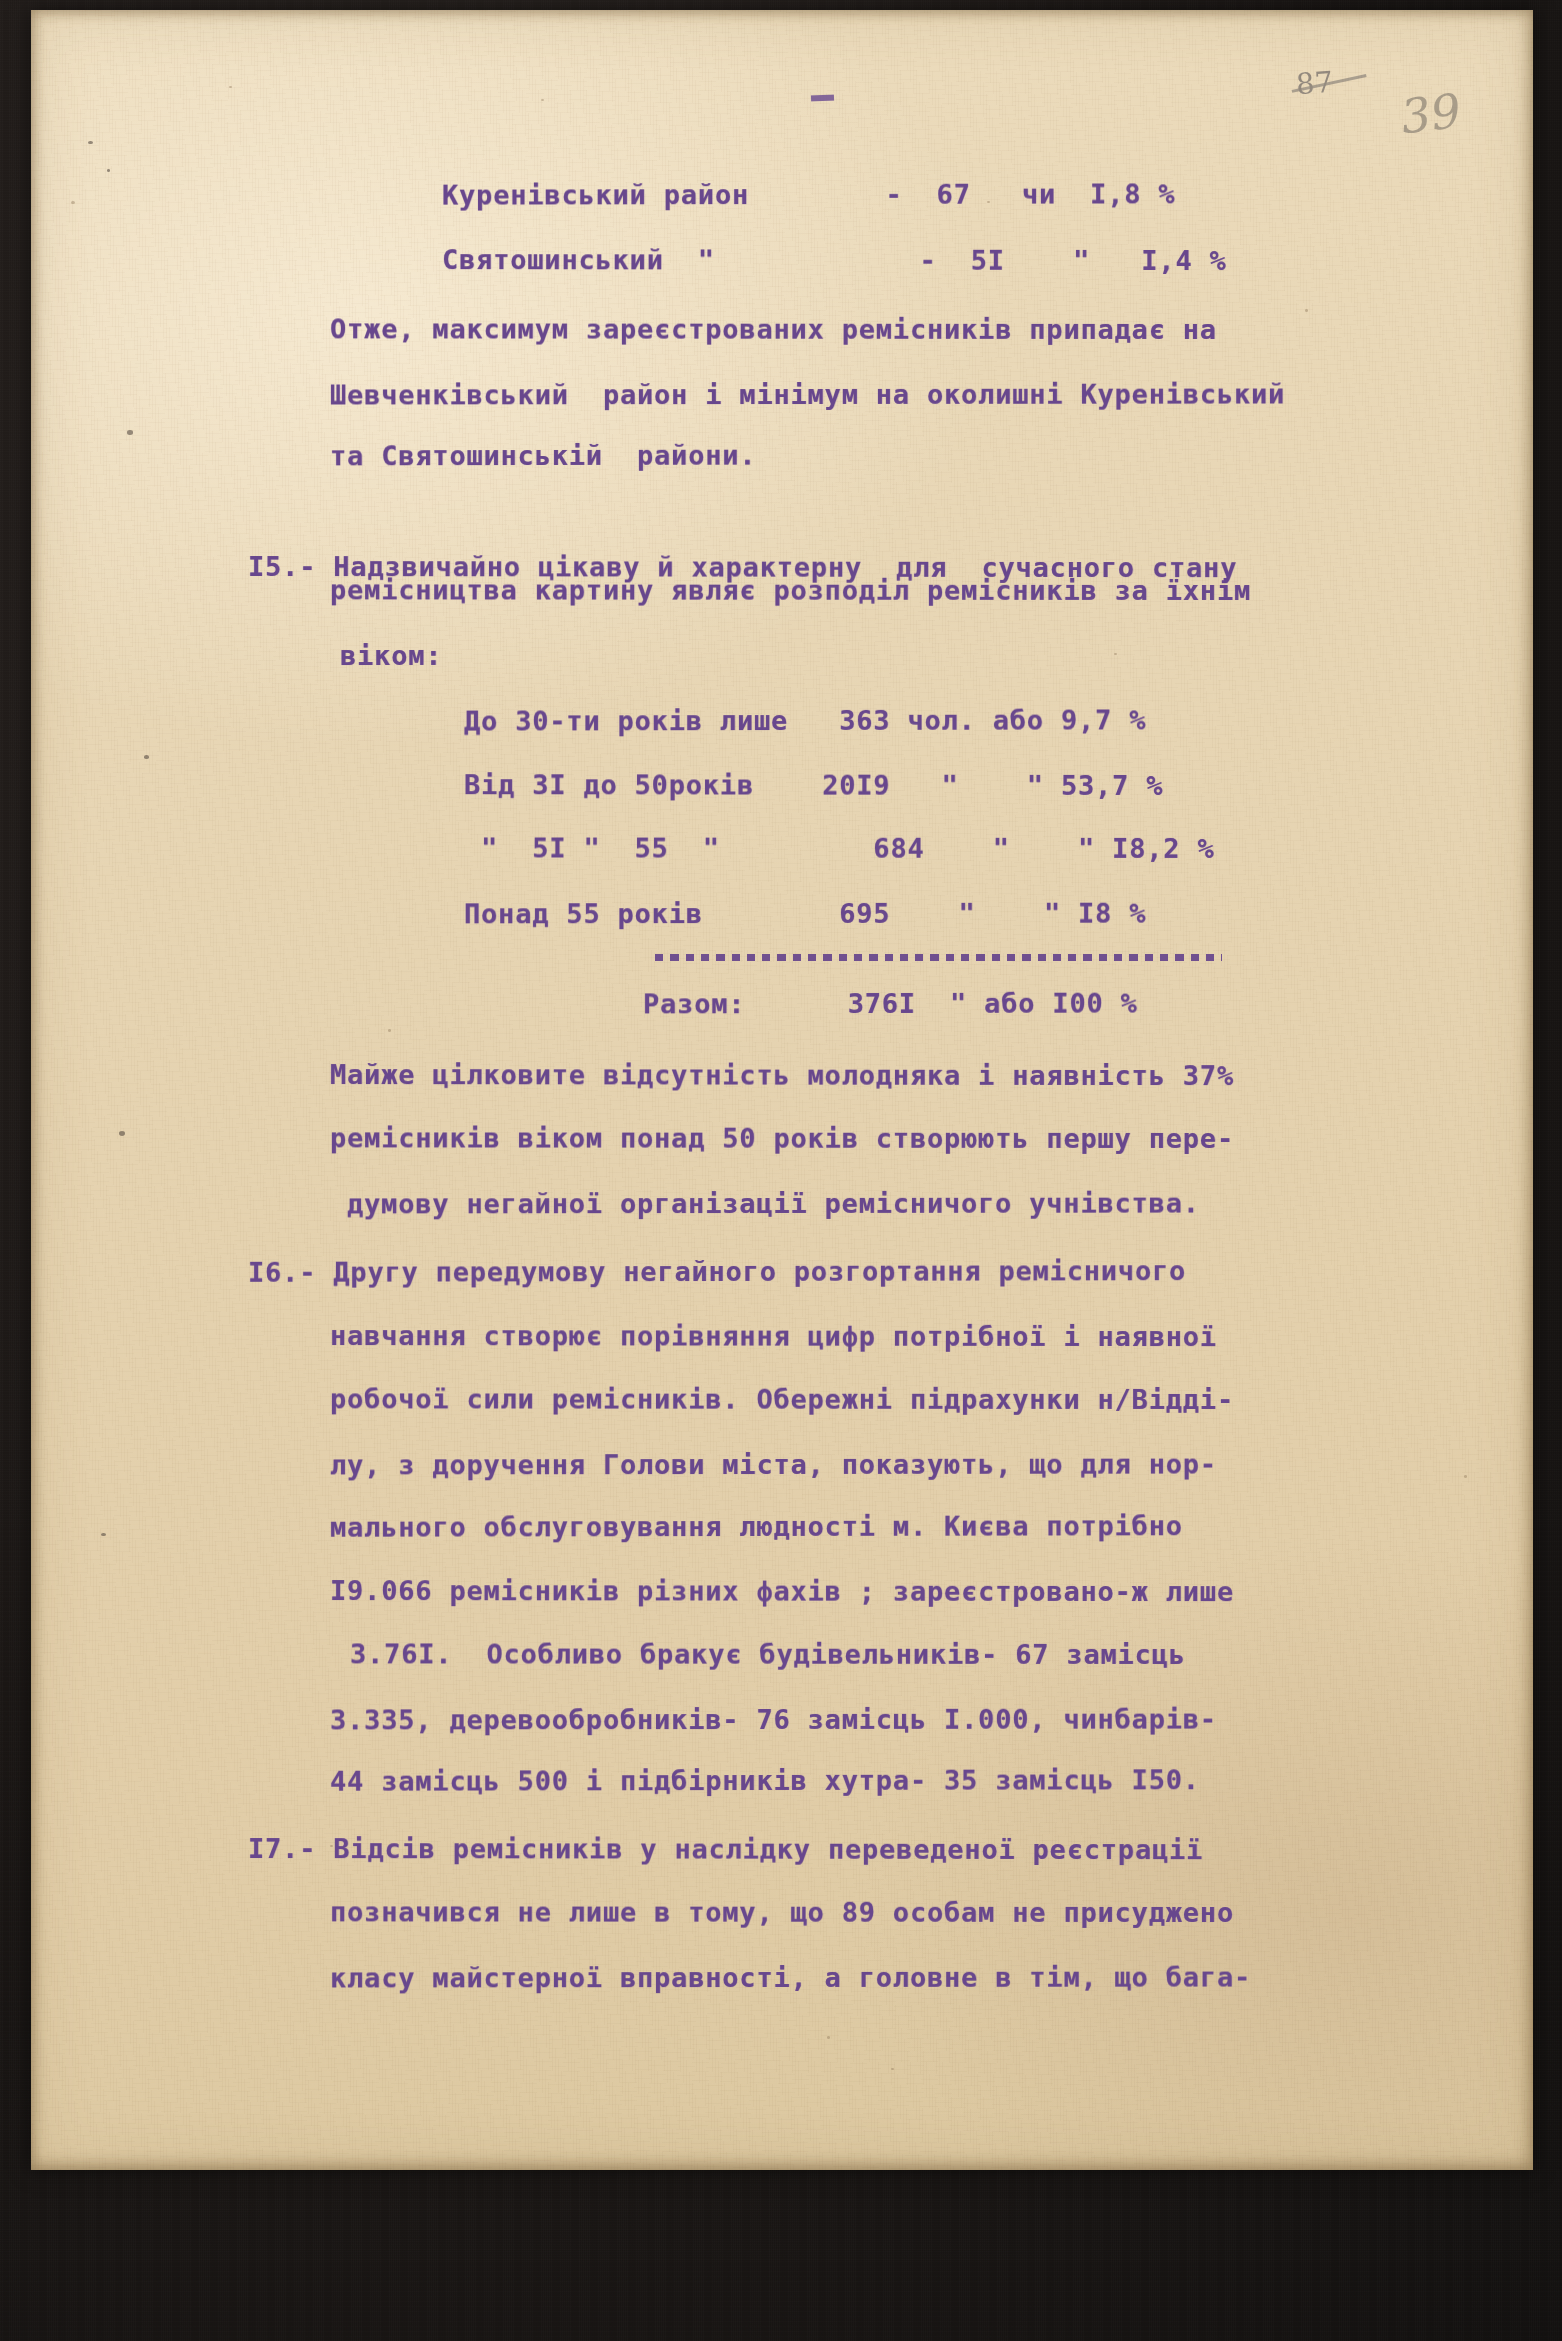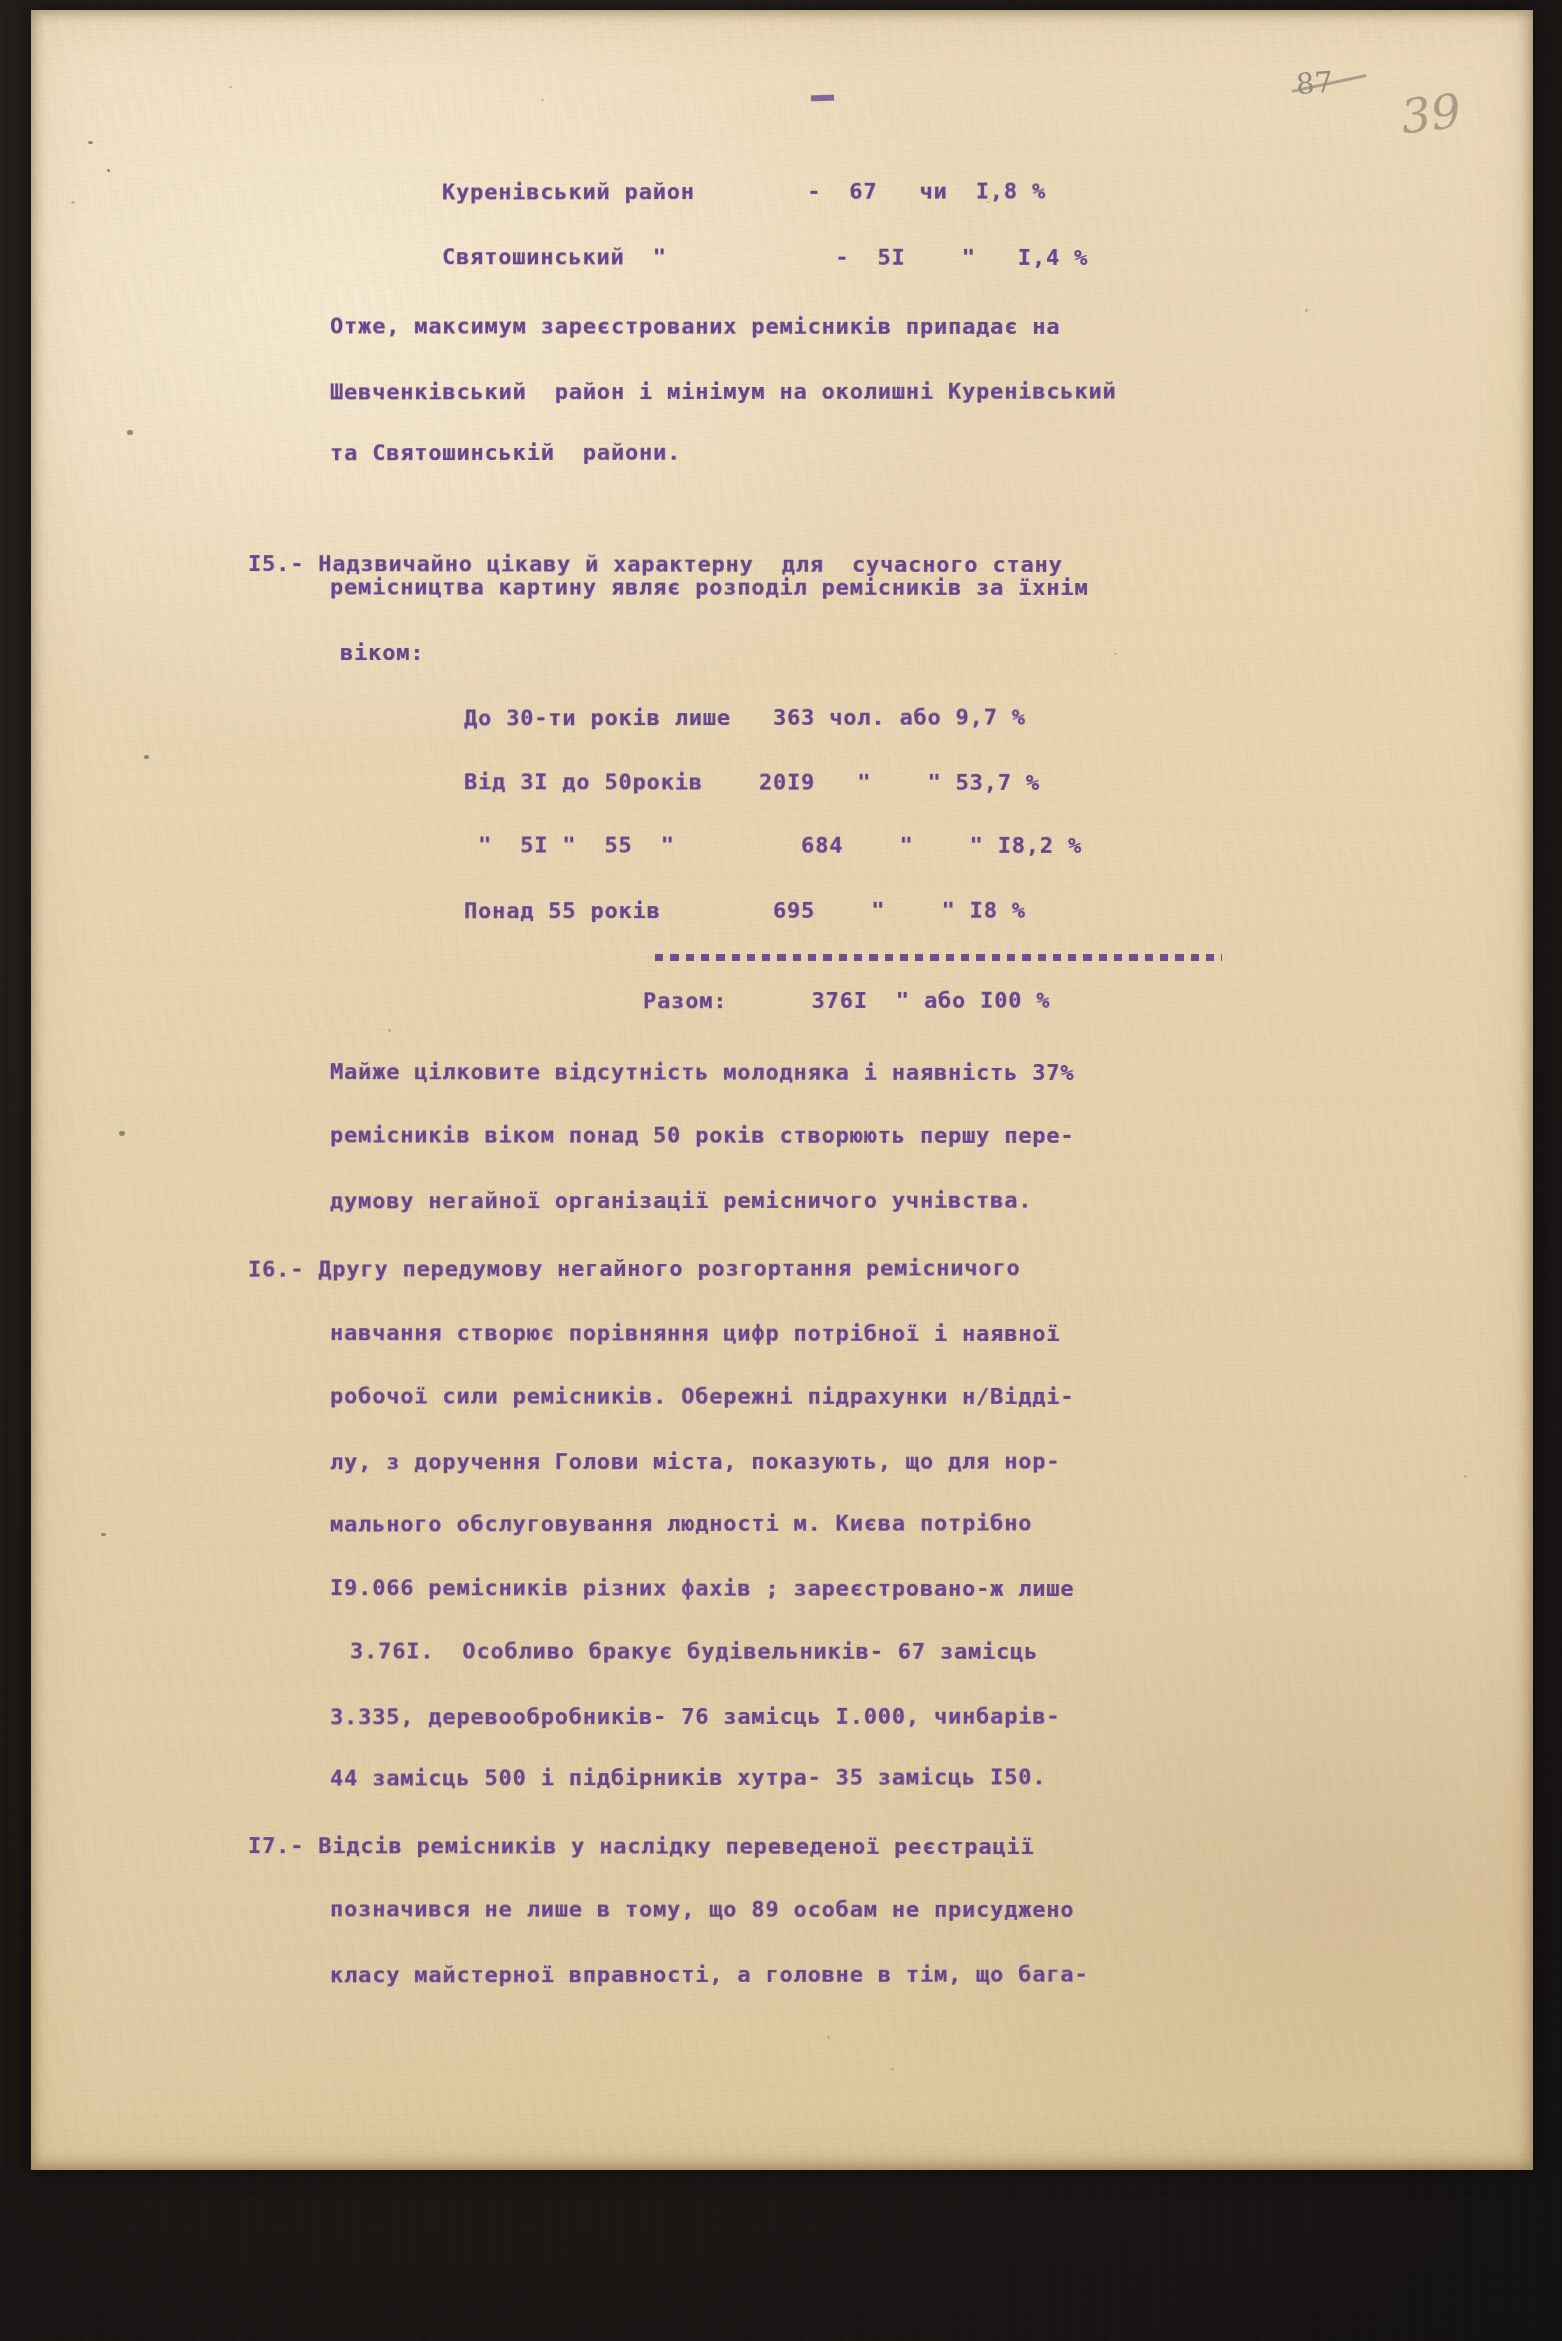--- a/index.html
+++ b/index.html
@@ -69,21 +69,21 @@
       inset 5.1px 0 12.7px rgba(120,95,60,0.16),
       inset -6.4px 0 15.3px rgba(110,86,52,0.20);
   }
 
   
   #typed-body {
     position: absolute;
     left: 0; top: 0;
     width: 100%; height: 100%;
     color: #6a4a90;
-    font-size: 22px;
+    font-size: 27px;
     letter-spacing: 0.8px;
     line-height: 1;
   }
   .tline {
     position: absolute;
     white-space: pre;
     font-family: "DejaVu Sans Mono", "Liberation Mono", monospace;
     font-weight: 700;
     color: #68478d;
     text-shadow:
@@ -186,21 +186,21 @@
       <div class="tline j2" style="left: 217px; top: 503px; margin-top: 40px;">I5.- Надзвичайно цікаву й характерну  для  сучасного стану</div>
       <div class="tline j3" style="left: 299px; top: 567px;">ремісництва картину являє розподіл ремісників за їхнім</div>
       <div class="tline j4" style="left: 299px; top: 631px; margin-left: 10px;">віком:</div>
       <div class="tline j1" style="left: 433px; top: 698px;">До 30-ти років лише   363 чол. або 9,7 %</div>
       <div class="tline j2" style="left: 433px; top: 761px;">Від 3I до 50років    20I9   "    " 53,7 %</div>
       <div class="tline j3" style="left: 433px; top: 825px;"> "  5I "  55  "         684    "    " I8,2 %</div>
       <div class="tline j4" style="left: 433px; top: 889px;">Понад 55 років        695    "    " I8 %</div>
       <div class="tline j1" style="left: 612px; top: 981px;">Разом:      376I  " або I00 %</div>
       <div class="tline j2" style="left: 299px; top: 1051px;">Майже цілковите відсутність молодняка і наявність 37%</div>
       <div class="tline j3" style="left: 299px; top: 1115px;">ремісників віком понад 50 років створюють першу пере-</div>
-      <div class="tline j4" style="left: 299px; top: 1179px;">думову негайної організації ремісничого учнівства.</div>
+      <div class="tline j4" style="left: 316px; top: 1179px;">думову негайної організації ремісничого учнівства.</div>
       <div class="tline j1" style="left: 217px; top: 1249px;">I6.- Другу передумову негайного розгортання ремісничого</div>
       <div class="tline j2" style="left: 299px; top: 1312px;">навчання створює порівняння цифр потрібної і наявної</div>
       <div class="tline j3" style="left: 299px; top: 1376px;">робочої сили ремісників. Обережні підрахунки н/Відді-</div>
       <div class="tline j4" style="left: 299px; top: 1440px;">лу, з доручення Голови міста, показують, що для нор-</div>
       <div class="tline j1" style="left: 299px; top: 1504px;">мального обслуговування людності м. Києва потрібно</div>
       <div class="tline j2" style="left: 299px; top: 1567px;">I9.066 ремісників різних фахів ; зареєстровано-ж лише</div>
       <div class="tline j3" style="left: 319px; top: 1631px;">3.76I.  Особливо бракує будівельників- 67 замісць</div>
       <div class="tline j4" style="left: 299px; top: 1695px;">3.335, деревообробників- 76 замісць I.000, чинбарів-</div>
       <div class="tline j1" style="left: 299px; top: 1758px;">44 замісць 500 і підбірників хутра- 35 замісць I50.</div>
       <div class="tline j2" style="left: 217px; top: 1825px;">I7.- Відсів ремісників у наслідку переведеної реєстрації</div>

